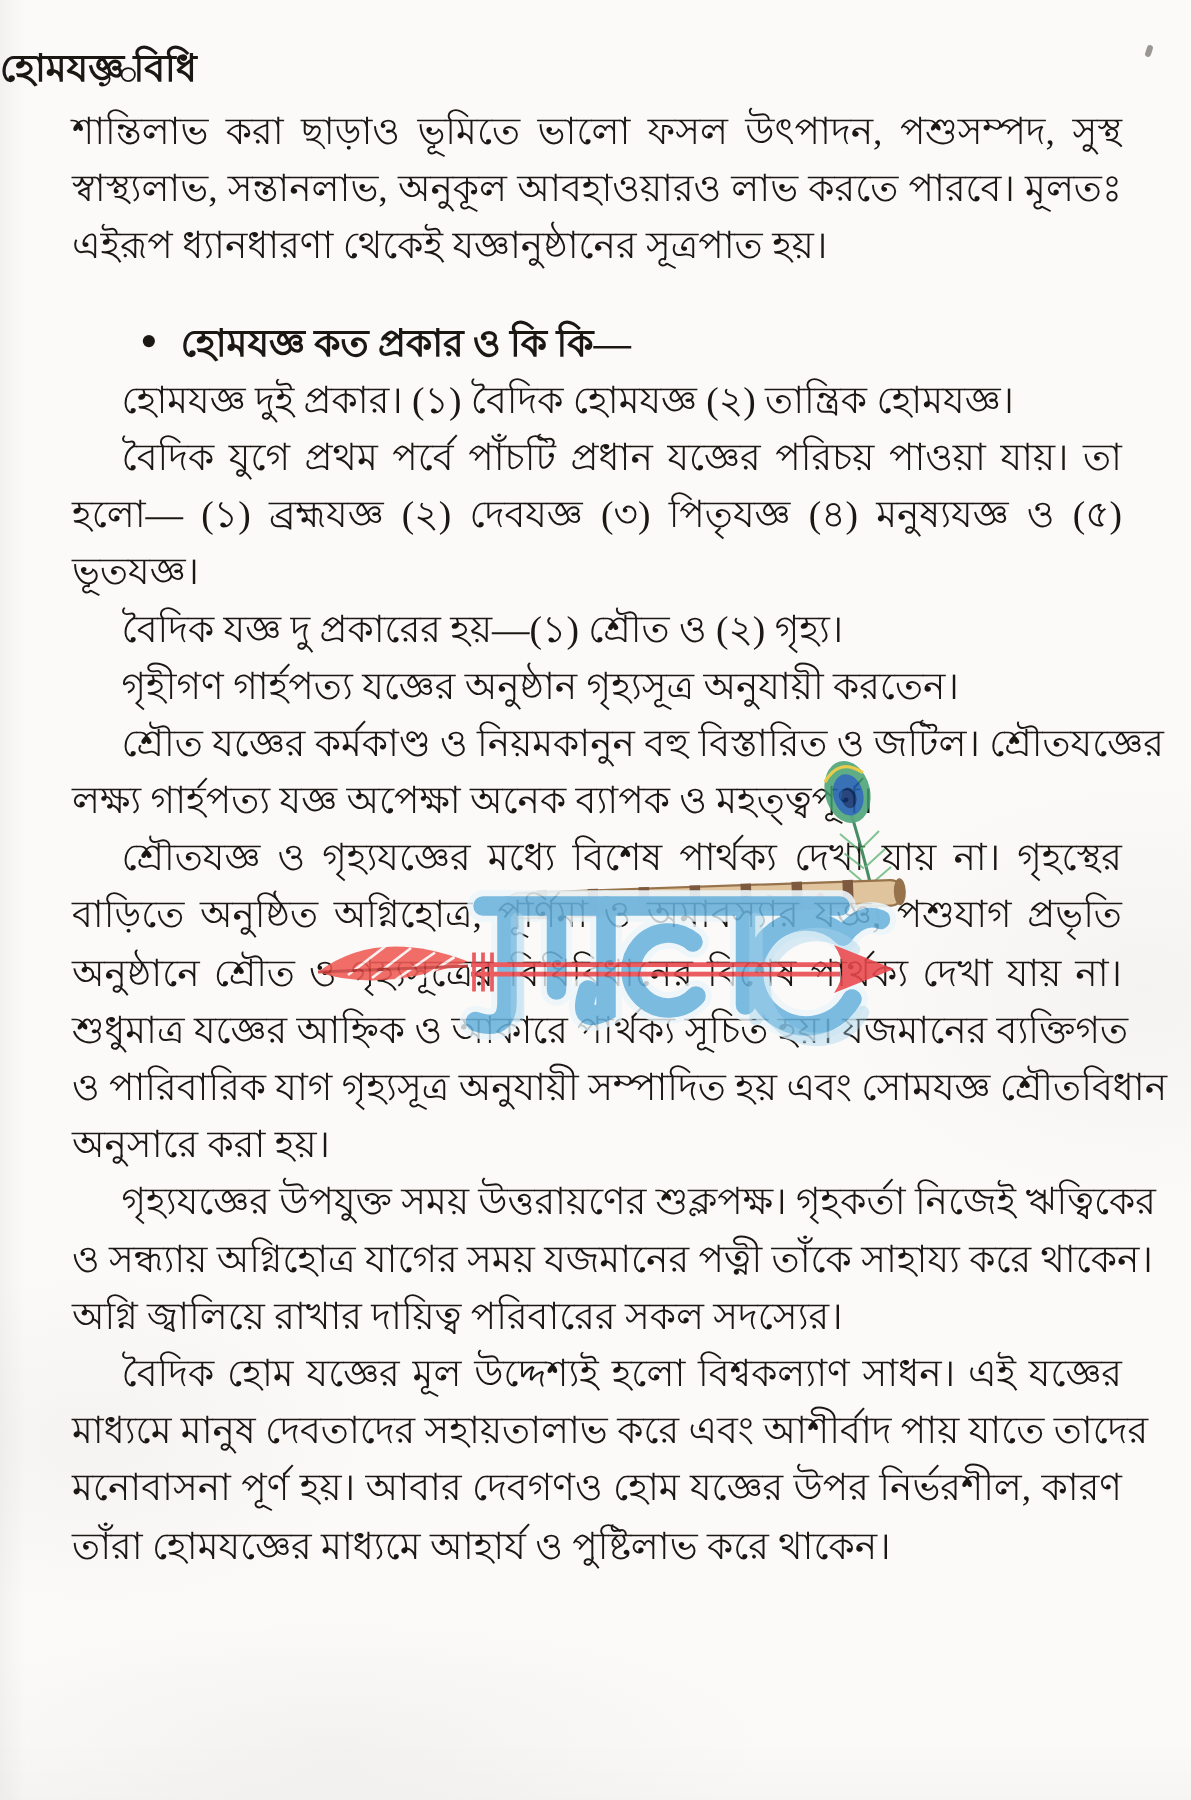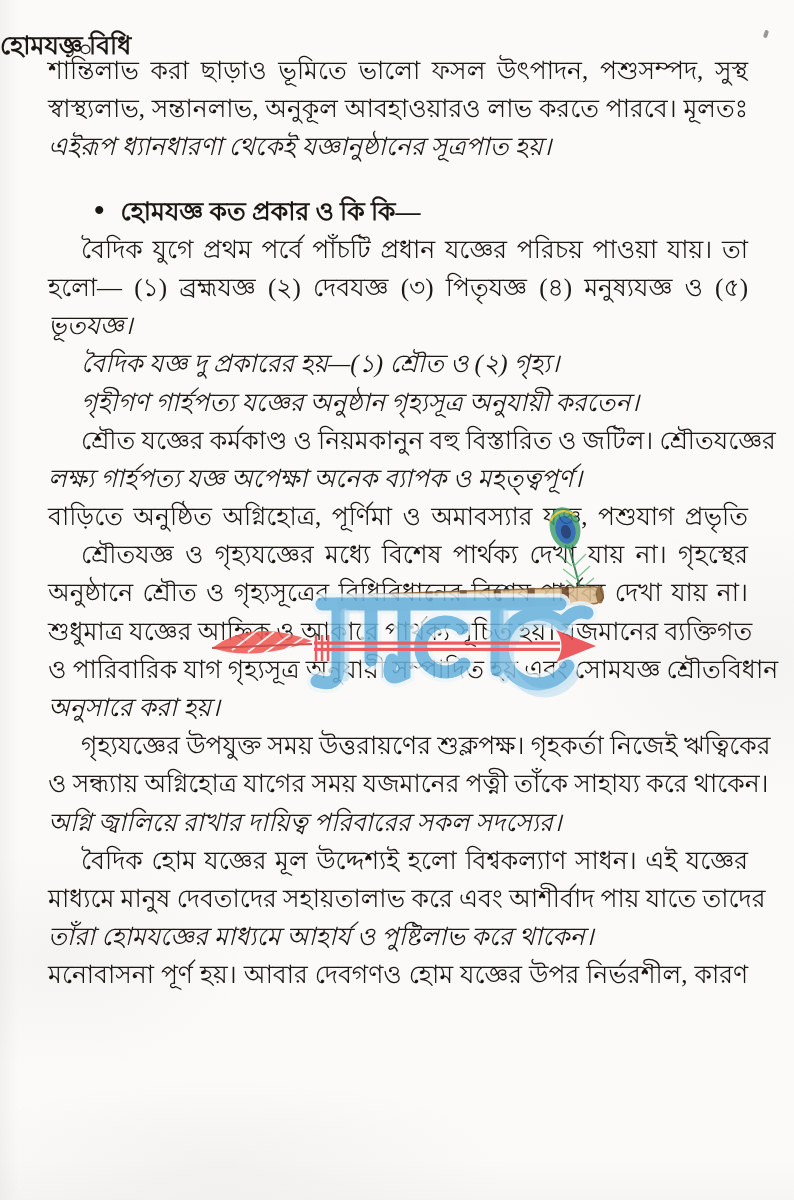--- a/index.html
+++ b/index.html
@@ -18,25 +18,25 @@
       linear-gradient(0deg, rgba(0,0,0,0.02) 0, rgba(0,0,0,0) 40px),
       #fbfaf8;
     color:#1b1713;
   }
   .header{position:absolute;top:26px;left:0;right:0;height:40px;}
   .page-num{position:absolute;left:62px;top:5px;font-size:23px;letter-spacing:1px;}
   .book-title{width:100%;text-align:left;font-size:25px;font-weight:bold;}
   .speck{position:absolute;left:764px;top:30px;width:4px;height:8px;background:#4a453f;
     border-radius:2px;transform:rotate(18deg);opacity:.55;}
   .content{
-    position:absolute;top:52px;left:48px;width:700px;z-index:1;
+    position:absolute;top:70px;left:48px;width:700px;z-index:1;
     font-size:25px;line-height:38.2px;
   }
   .ln{height:38.2px;text-align:justify;text-align-last:justify;white-space:nowrap;}
-  .ln.end{text-align-last:left;font-style:italic;}
+  .ln.end{text-align-last:left;}
   .ln.indent{padding-left:33px;}
   .heading{
     margin-top:26px;height:38.2px;font-weight:bold;
     display:flex;align-items:center;gap:16px;padding-left:46px;
   }
   .bullet{font-size:30px;line-height:1;transform:translateY(-2px);}
   .watermark{position:absolute;left:0;top:0;z-index:2;pointer-events:none;opacity:.88;}
 </style>
 </head>
 <body>
@@ -52,40 +52,41 @@
   <div class="content">
     <div class="ln full">শান্তিলাভ করা ছাড়াও ভূমিতে ভালো ফসল উৎপাদন, পশুসম্পদ, সুস্থ</div>
     <div class="ln full">স্বাস্থ্যলাভ, সন্তানলাভ, অনুকূল আবহাওয়ারও লাভ করতে পারবে। মূলতঃ</div>
     <div class="ln end">এইরূপ ধ্যানধারণা থেকেই যজ্ঞানুষ্ঠানের সূত্রপাত হয়।</div>
 
     <div class="heading">
       <span class="bullet">•</span>
       <span>হোমযজ্ঞ কত প্রকার ও কি কি—</span>
     </div>
 
+    <div class="ln end indent">হোমযজ্ঞ দুই প্রকার। (১) বৈদিক হোমযজ্ঞ (২) তান্ত্রিক হোমযজ্ঞ।</div>
     <div class="ln full indent">বৈদিক যুগে প্রথম পর্বে পাঁচটি প্রধান যজ্ঞের পরিচয় পাওয়া যায়। তা</div>
     <div class="ln full">হলো— (১) ব্রহ্মযজ্ঞ (২) দেবযজ্ঞ (৩) পিতৃযজ্ঞ (৪) মনুষ্যযজ্ঞ ও (৫)</div>
     <div class="ln end">ভূতযজ্ঞ।</div>
     <div class="ln end indent">বৈদিক যজ্ঞ দু প্রকারের হয়—(১) শ্রৌত ও (২) গৃহ্য।</div>
     <div class="ln end indent">গৃহীগণ গার্হপত্য যজ্ঞের অনুষ্ঠান গৃহ্যসূত্র অনুযায়ী করতেন।</div>
     <div class="ln full indent">শ্রৌত যজ্ঞের কর্মকাণ্ড ও নিয়মকানুন বহু বিস্তারিত ও জটিল। শ্রৌতযজ্ঞের</div>
     <div class="ln end">লক্ষ্য গার্হপত্য যজ্ঞ অপেক্ষা অনেক ব্যাপক ও মহত্ত্বপূর্ণ।</div>
+    <div class="ln full indent">শ্রৌতযজ্ঞ ও গৃহ্যযজ্ঞের মধ্যে বিশেষ পার্থক্য দেখা যায় না। গৃহস্থের</div>
     <div class="ln full">বাড়িতে অনুষ্ঠিত অগ্নিহোত্র, পূর্ণিমা ও অমাবস্যার যজ্ঞ, পশুযাগ প্রভৃতি</div>
-    <div class="ln full indent">শ্রৌতযজ্ঞ ও গৃহ্যযজ্ঞের মধ্যে বিশেষ পার্থক্য দেখা যায় না। গৃহস্থের</div>
     <div class="ln full">অনুষ্ঠানে শ্রৌত ও গৃহ্যসূত্রের বিধিবিধানের বিশেষ পার্থক্য দেখা যায় না।</div>
     <div class="ln full">শুধুমাত্র যজ্ঞের আহ্নিক ও আকারে পার্থক্য সূচিত হয়। যজমানের ব্যক্তিগত</div>
     <div class="ln full">ও পারিবারিক যাগ গৃহ্যসূত্র অনুযায়ী সম্পাদিত হয় এবং সোমযজ্ঞ শ্রৌতবিধান</div>
     <div class="ln end">অনুসারে করা হয়।</div>
     <div class="ln full indent">গৃহ্যযজ্ঞের উপযুক্ত সময় উত্তরায়ণের শুক্লপক্ষ। গৃহকর্তা নিজেই ঋত্বিকের</div>
     <div class="ln full">ও সন্ধ্যায় অগ্নিহোত্র যাগের সময় যজমানের পত্নী তাঁকে সাহায্য করে থাকেন।</div>
     <div class="ln end">অগ্নি জ্বালিয়ে রাখার দায়িত্ব পরিবারের সকল সদস্যের।</div>
     <div class="ln full indent">বৈদিক হোম যজ্ঞের মূল উদ্দেশ্যই হলো বিশ্বকল্যাণ সাধন। এই যজ্ঞের</div>
     <div class="ln full">মাধ্যমে মানুষ দেবতাদের সহায়তালাভ করে এবং আশীর্বাদ পায় যাতে তাদের</div>
+    <div class="ln full">মনোবাসনা পূর্ণ হয়। আবার দেবগণও হোম যজ্ঞের  উপর নির্ভরশীল, কারণ</div>
     <div class="ln end">তাঁরা হোমযজ্ঞের মাধ্যমে আহার্য ও পুষ্টিলাভ করে থাকেন।</div>
-    <div class="ln full">মনোবাসনা পূর্ণ হয়। আবার দেবগণও হোম যজ্ঞের  উপর নির্ভরশীল, কারণ</div>
   </div>
 
   <svg class="watermark" width="794" height="1200" viewBox="0 0 794 1200" xmlns="http://www.w3.org/2000/svg">
 
     <g>
       <path d="M586,614 C579,582 572,556 564,532" fill="none" stroke="#2f7d4f" stroke-width="2"></path>
       <g stroke="#58b06e" stroke-width="1.3" opacity="0.85">
         <path d="M582,600 L596,590"></path>
           <path d="M580,590 L594,578"></path>
           <path d="M577,578 L590,566"></path>

